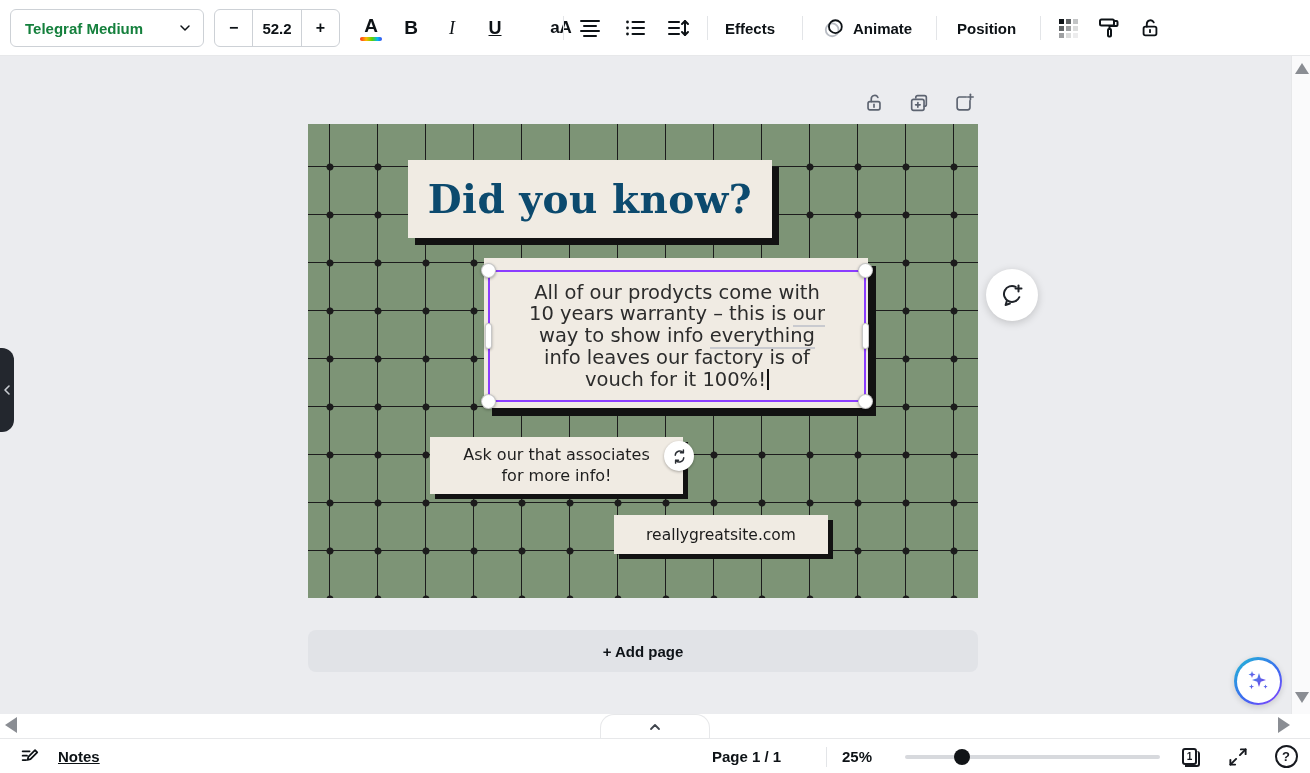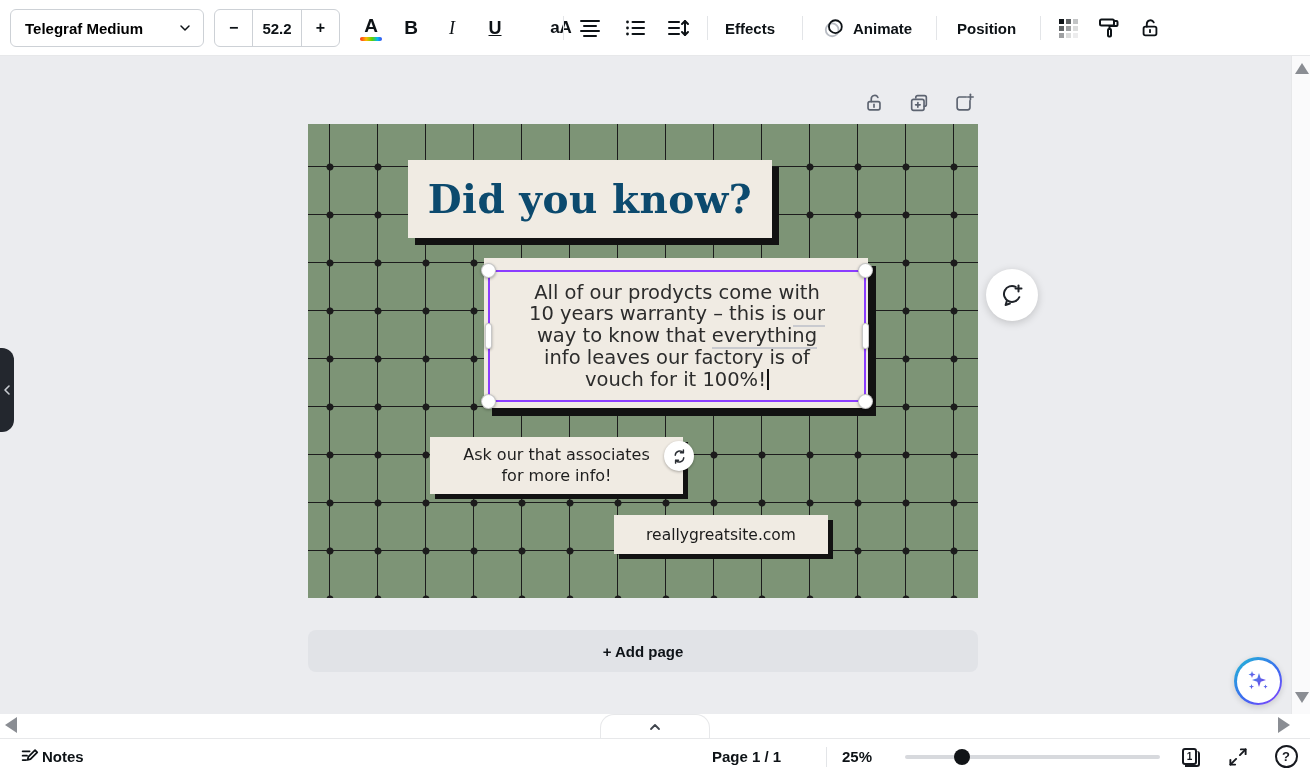--- a/index.html
+++ b/index.html
@@ -3,21 +3,21 @@
 <meta charset="utf-8">
 <style>
   * { margin:0; padding:0; box-sizing:border-box; }
   html,body { width:1310px; height:773px; font-family:"Liberation Sans", sans-serif; }
   .app { position:relative; width:1310px; height:773px; background:#EBECEF; overflow:hidden; }
 
   
   .toolbar { position:absolute; left:0; top:0; width:1310px; height:56px; background:#fff; border-bottom:1px solid #E7E8EA; z-index:30; }
   .toolbar .tb { position:absolute; top:10px; height:36px; display:flex; align-items:center; justify-content:center; border-radius:6px; cursor:pointer; color:#0D1216; }
   .font-select { left:10px; width:194px; height:38px; top:9px; border:1px solid #CDD1D6; border-radius:6px; display:flex; align-items:center; justify-content:space-between; padding:0 10px 0 14px; position:absolute; cursor:pointer; }
-  .font-select .fname { font-size:15px; font-weight:700; color:#000000; white-space:nowrap; overflow:hidden; }
+  .font-select .fname { font-size:15px; font-weight:700; color:#15803d; white-space:nowrap; overflow:hidden; }
   .size-group { position:absolute; left:214px; top:9px; width:126px; height:38px; border:1px solid #CDD1D6; border-radius:6px; display:flex; }
   .size-group > * { display:flex; align-items:center; justify-content:center; font-size:16px; font-weight:600; color:#0D1216; cursor:pointer; }
   .size-minus { width:38px; }
   .size-value { width:50px; border-left:1px solid #CDD1D6; border-right:1px solid #CDD1D6; font-size:15px; }
   .size-plus { width:38px; }
   .icon-btn { width:36px; }
   .txt-btn { padding:0 11px; font-size:15px; font-weight:600; }
   .tb-divider { position:absolute; top:16px; width:1px; height:24px; background:#E3E5E8; }
   .color-a { display:flex; flex-direction:column; align-items:center; line-height:1; }
   .color-a .a { font-size:19px; font-weight:700; }
@@ -80,21 +80,21 @@
     background:linear-gradient(140deg,#22BCD4 0%,#3A6BF0 55%,#8B3DFF 100%); display:flex; align-items:center; justify-content:center; cursor:pointer; z-index:25; box-shadow:0 2px 6px rgba(0,0,0,0.15); }
   .ai-inner { width:43px; height:43px; border-radius:50%; background:#fff; display:flex; align-items:center; justify-content:center; }
 
   .add-page { position:absolute; left:308px; top:630px; width:670px; height:42px; background:#E1E3E7; border-radius:8px; display:flex; align-items:center; justify-content:center; font-size:15px; font-weight:700; color:#0E1318; cursor:pointer; }
 
   
   .hscroll { position:absolute; left:0; top:714px; width:1310px; height:24px; background:#fff; z-index:20; }
   .bump { position:absolute; left:600px; top:714px; width:110px; height:25px; background:#fff; border:1px solid #E7E8EA; border-bottom:none; border-radius:14px 14px 0 0; z-index:21; display:flex; align-items:center; justify-content:center; cursor:pointer; }
   .statusbar { position:absolute; left:0; top:738px; width:1310px; height:35px; background:#fff; border-top:1px solid #E7E8EA; z-index:22; }
   .sb-item { position:absolute; top:0; height:35px; display:flex; align-items:center; color:#0D1216; }
-  .notes { left:14px; gap:1px; font-size:15px; font-weight:700; cursor:pointer; padding:0 6px; border-radius:6px; }
+  .notes { left:14px; gap:17px; font-size:15px; font-weight:700; cursor:pointer; padding:0 6px; border-radius:6px;text-decoration:underline; }
   .page-indicator { left:712px; font-size:15px; font-weight:700; cursor:pointer;text-align:right; }
   .sb-divider { position:absolute; left:826px; top:8px; width:1px; height:20px; background:#E3E5E8; }
   .zoom-label { left:842px; font-size:15px; font-weight:700; cursor:pointer; }
   .zoom-slider { left:905px; width:255px; cursor:pointer; }
   .zs-track { position:relative; width:255px; height:4px; border-radius:2px; background:#D7D9DD; }
   .zs-thumb { position:absolute; left:49px; top:-6px; width:16px; height:16px; border-radius:50%; background:#111417; }
   .pages-btn { left:1176px; width:30px; justify-content:center; cursor:pointer; }
   .pages-icon { position:relative; width:18px; height:20px; }
   .pages-front { position:absolute; left:0; top:1px; width:15px; height:17px; border:2px solid #16191F; border-radius:3px; background:#fff; display:flex; align-items:center; justify-content:center; font-size:10px; font-weight:700; color:#16191F; z-index:2;}
   .pages-back { position:absolute; right:0; top:4px; width:15px; height:16px; border-right:2px solid #16191F; border-bottom:2px solid #16191F; border-radius:0 3px 3px 0; z-index:1;}
@@ -275,21 +275,21 @@
   <div class="design-page">
 
     <div class="card title-card">
       <span class="t">Did you know?</span>
     </div>
 
     <div class="card textbox-card"></div>
     <div class="textbox-text">
         <div><span>All of our prodycts come with</span></div>
         <div><span>10 years warranty – this is </span><span class="spell">our</span></div>
-        <div><span>way to know that </span><span class="spell">everything</span></div>
+        <div><span>way to show info </span><span class="spell">everything</span></div>
         <div><span>info leaves our factory is of</span></div>
         <div><span>vouch for it 100%!</span><span class="caret"></span></div>
       </div>
 
     <div class="selection">
       <div class="handle h-corner h-tl"></div>
       <div class="handle h-corner h-tr"></div>
       <div class="handle h-corner h-bl"></div>
       <div class="handle h-corner h-br"></div>
       <div class="handle h-side h-l"></div>

